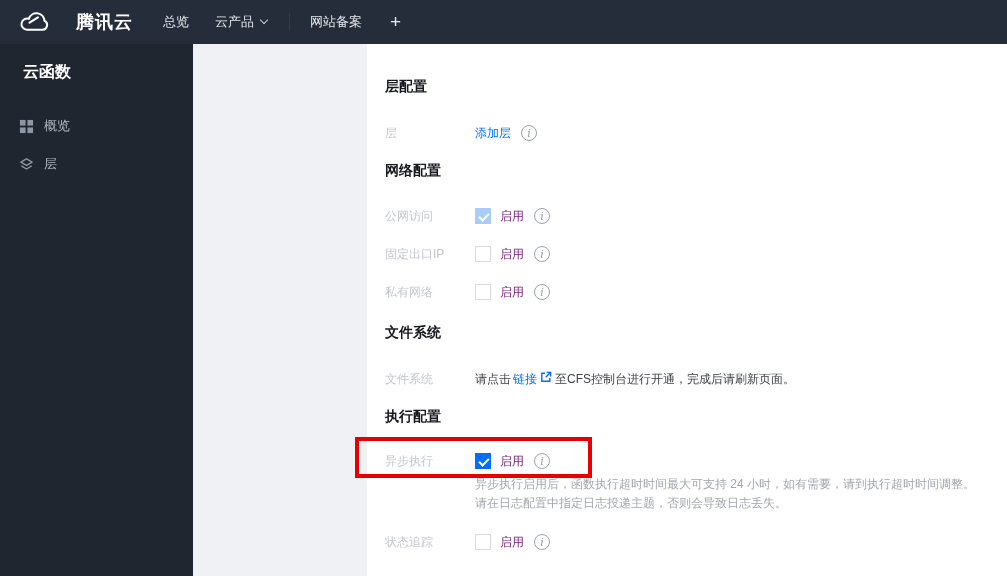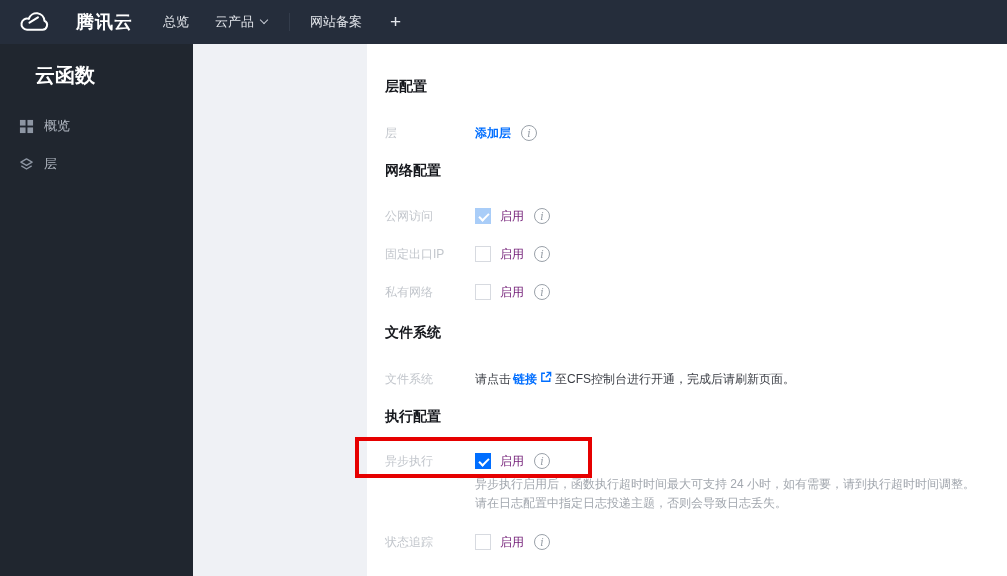--- a/index.html
+++ b/index.html
@@ -27,39 +27,39 @@
   }
   .tdivider { width:1px; height:18px; background:#46506070; margin-left:22px; }
   .nav-icp { margin-left:20px; }
   .nav-plus { margin-left:28px; font-size:19px; font-weight:300; color:#e4e7ec; }
 
   
   .sidebar {
     position:absolute; top:44px; left:0; width:193px; height:532px;
     background:#20262f;
   }
-  .side-title { color:#ffffff; font-size:20px; font-weight:bold; padding:18px 0 0 35px; }
+  .side-title { color:#ffffff; font-size:16px; font-weight:bold; padding:18px 0 0 23px; }
   .side-menu { position:absolute; top:63px; left:0; width:217px; }
   .side-item {
     height:38px; display:flex; align-items:center; padding-left:17px;
     color:#b3bac4; font-size:13px; cursor:pointer;
   }
   .side-item .s-icon { width:18px; height:18px; display:inline-flex; align-items:center; justify-content:center; margin-right:9px; }
   .side-item.active { background:#006eff; color:#ffffff; }
 
   
   .gutter { position:absolute; top:44px; left:193px; width:174px; height:532px; background:#eff1f5; }
   .content { position:absolute; top:44px; left:367px; width:640px; height:404px; background:#ffffff; }
 
   .sec-title { position:absolute; left:18px; font-size:14px; font-weight:bold; color:#16181d; }
 
   .crow { position:absolute; left:18px; display:flex; align-items:center; height:20px; }
   .rlabel { width:90px; font-size:12px; color:#c2c6cc; flex:0 0 90px; }
   .enable { font-size:12px; color:#701a75; }
-  .blink { font-size:12px; color:#006eff; cursor:pointer; text-decoration:none;font-weight:bold; }
+  .blink { font-size:12px; color:#006eff; cursor:pointer; text-decoration:none; }
 
   .checkbox {
     width:16px; height:16px; border:1px solid #d7dae0; background:#fff;
     position:relative; margin-right:9px; cursor:pointer; flex:0 0 16px;
   }
   .checkbox.checked { background:#006eff; border-color:#006eff; }
   .checkbox.checked-disabled { background:#a9cdf8; border-color:#a9cdf8; }
   .checkbox.checked::after, .checkbox.checked-disabled::after {
     content:""; position:absolute; left:3px; top:3.5px; width:8px; height:4px;
     border-left:2px solid #fff; border-bottom:2px solid #fff; transform:rotate(-45deg);

